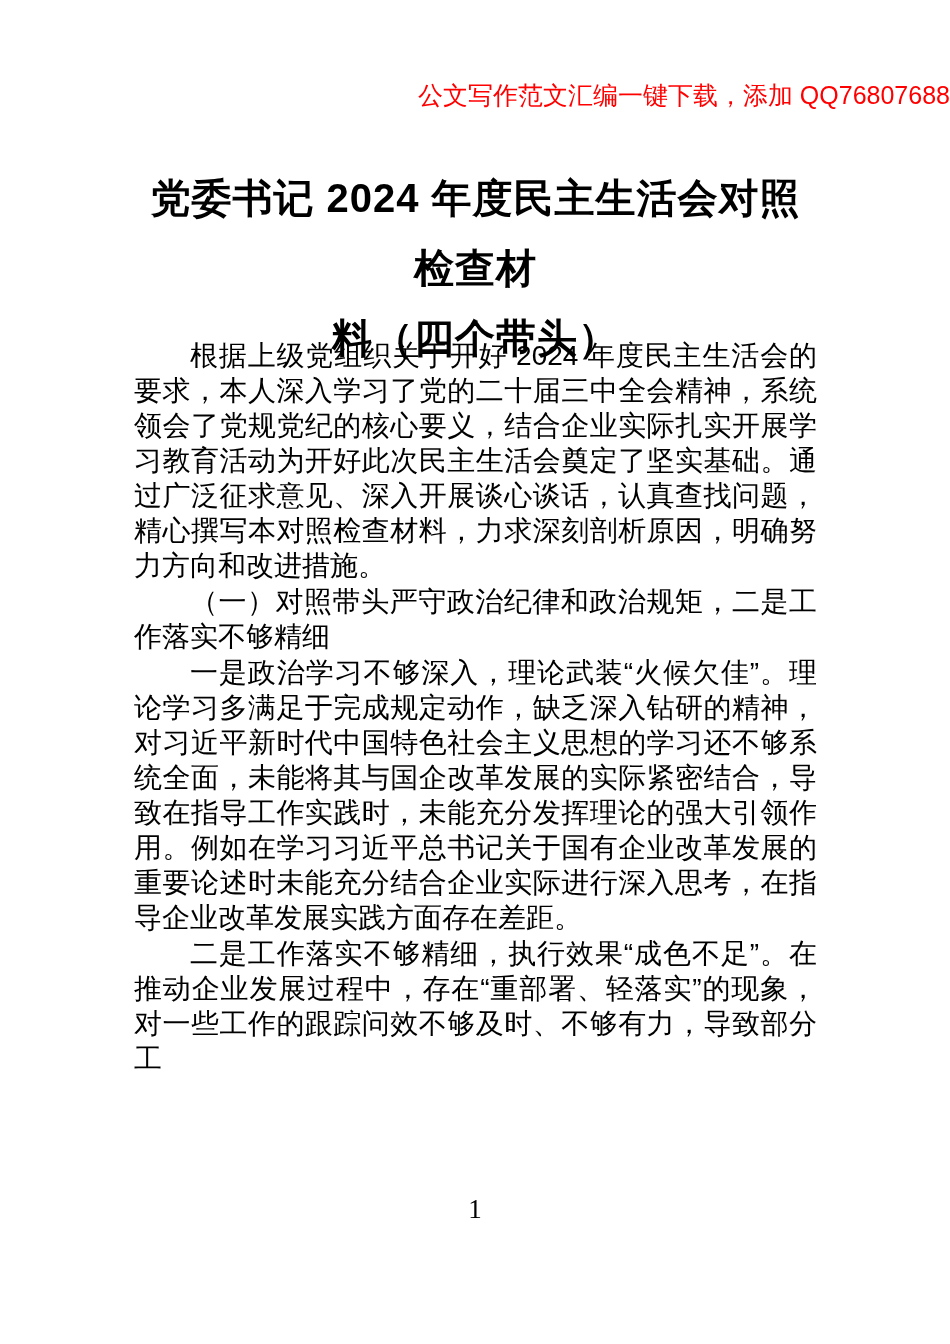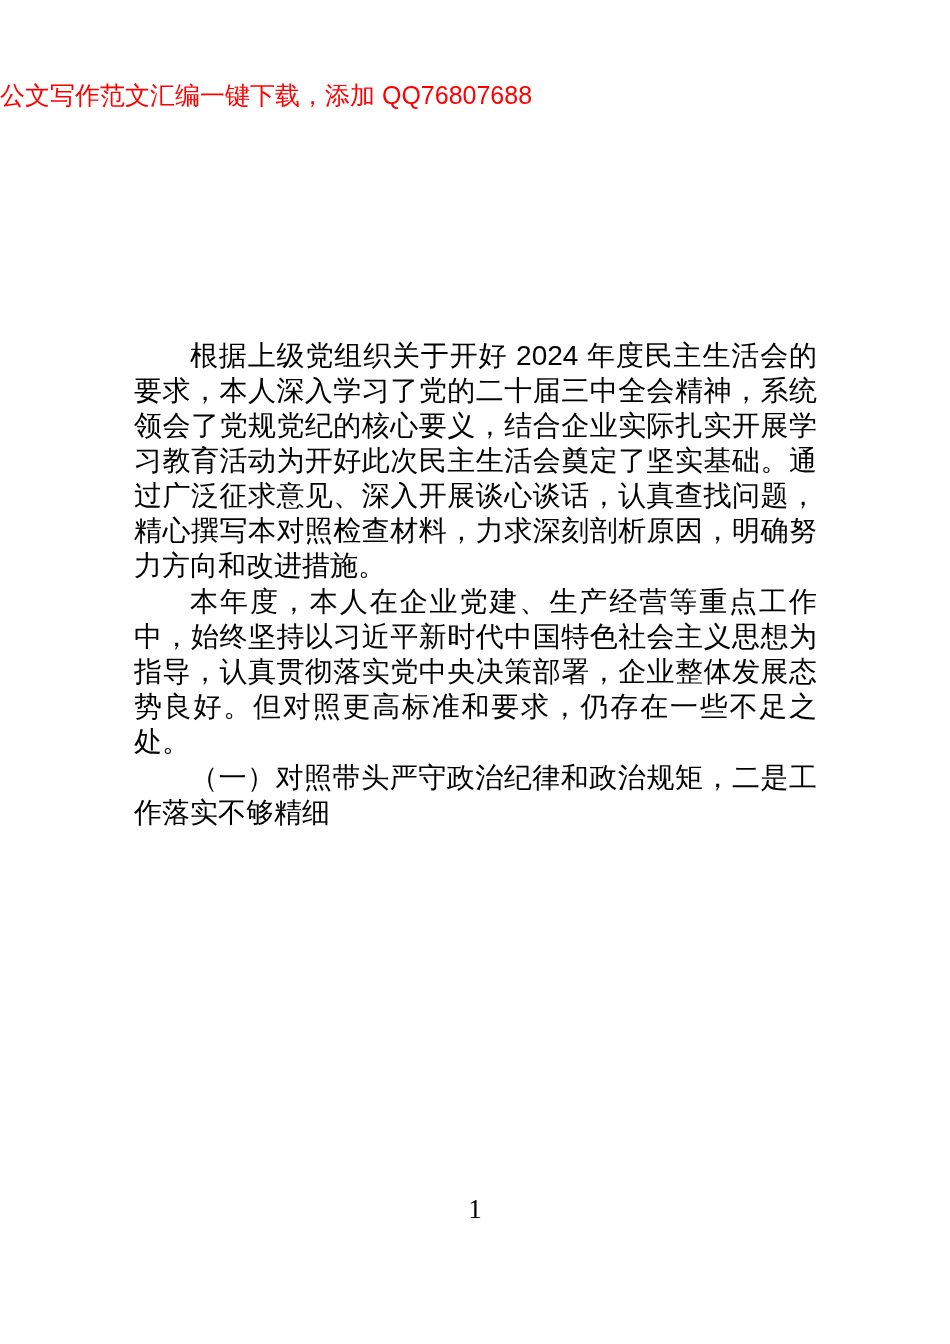--- a/index.html
+++ b/index.html
@@ -14,21 +14,21 @@
     background: #ffffff;
     overflow: hidden;
     font-family: "Liberation Sans", sans-serif;
     color: #000000;
   }
   .promo {
     position: absolute;
     top: 80px;
     left: 0;
     width: 100%;
-    text-align: left;
+    text-align: right;
     font-size: 25px;
     line-height: 30px;
     color: #ff0000;
     font-family: "Liberation Sans", sans-serif;
   }
   .title {
     position: absolute;
     top: 163px;
     left: 133px;
     width: 685px;
@@ -70,22 +70,27 @@
     color: #000000;
   }
 </style>
 </head>
 <body>
 
 <div class="page">
 
   <div class="promo">公文写作范文汇编一键下载，添加 QQ76807688</div>
 
+  <h1 class="title">
+    <span class="title-line">党委书记 2024 年度民主生活会对照检查材</span>
+    <span class="title-line">料（四个带头）</span>
+  </h1>
 
   <div class="content">
     <p>根据上级党组织关于开好 2024 年度民主生活会的要求，本人深入学习了党的二十届三中全会精神，系统领会了党规党纪的核心要义，结合企业实际扎实开展学习教育活动为开好此次民主生活会奠定了坚实基础。通过广泛征求意见、深入开展谈心谈话，认真查找问题，精心撰写本对照检查材料，力求深刻剖析原因，明确努力方向和改进措施。</p>
-    <p>本年度，本人在企业党建、生产经营等重点工作中，始终坚持以习近平新时代中国特色社会主义思想为指导，认真贯彻落实党中央决策部署，企业整体发展态势良好。但对照更高标准和要求，仍存在一些不足之处。</p>
     <p>（一）对照带头严守政治纪律和政治规矩，二是工作落实不够精细</p>
+    <p>一是政治学习不够深入，理论武装“火候欠佳”。理论学习多满足于完成规定动作，缺乏深入钻研的精神，对习近平新时代中国特色社会主义思想的学习还不够系统全面，未能将其与国企改革发展的实际紧密结合，导致在指导工作实践时，未能充分发挥理论的强大引领作用。例如在学习习近平总书记关于国有企业改革发展的重要论述时未能充分结合企业实际进行深入思考，在指导企业改革发展实践方面存在差距。</p>
+    <p>二是工作落实不够精细，执行效果“成色不足”。在推动企业发展过程中，存在“重部署、轻落实”的现象，对一些工作的跟踪问效不够及时、不够有力，导致部分工</p>
   </div>
 
   <div class="page-number">1</div>
 
 </div>
 
 </body></html>

